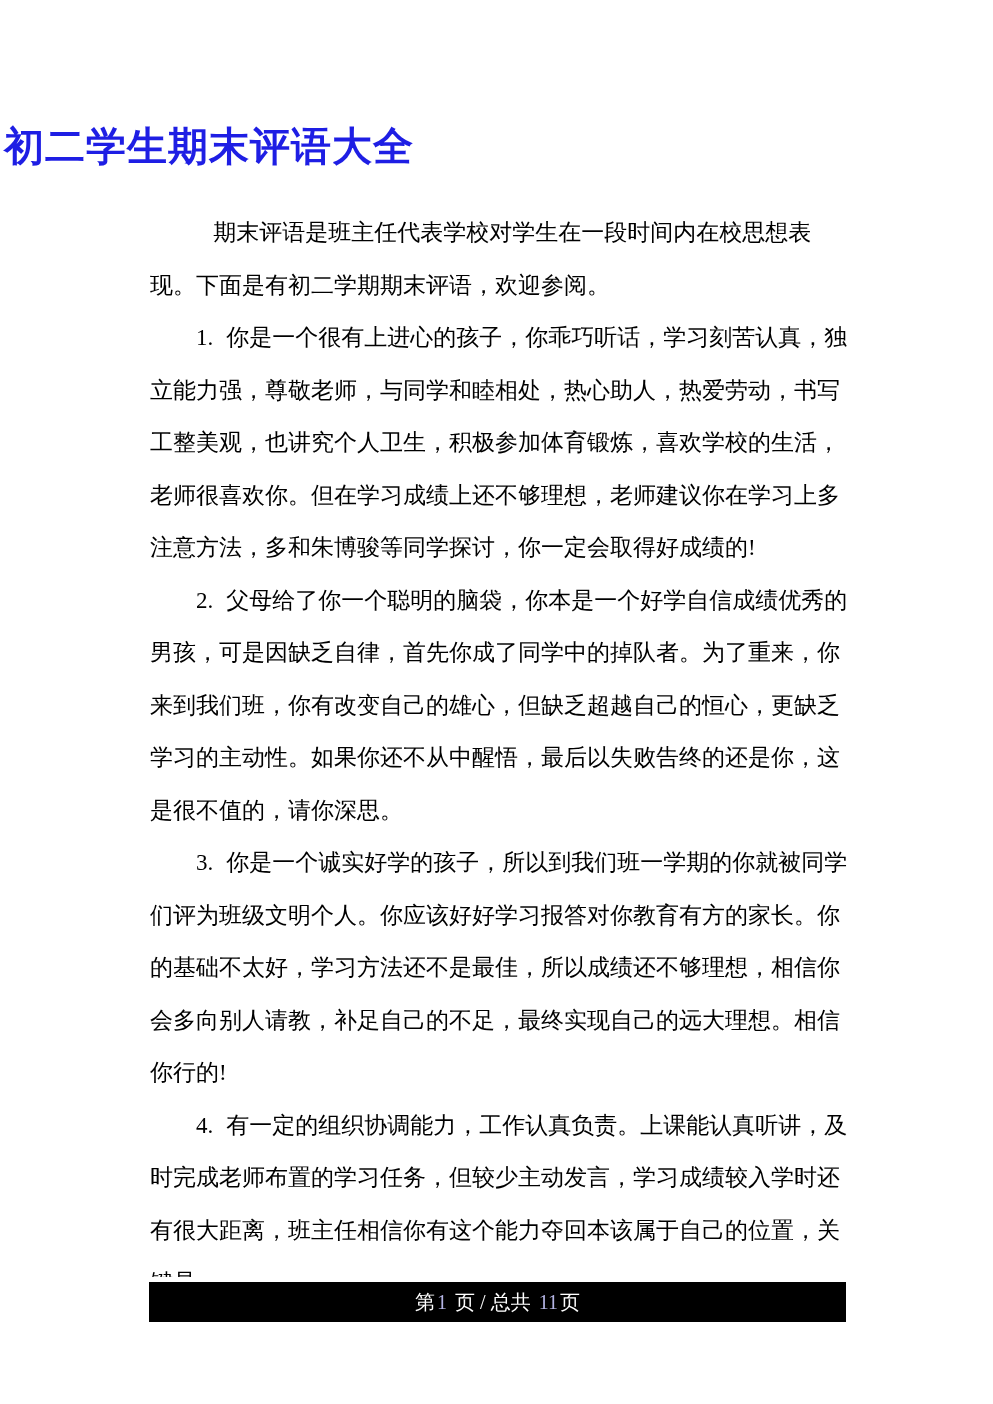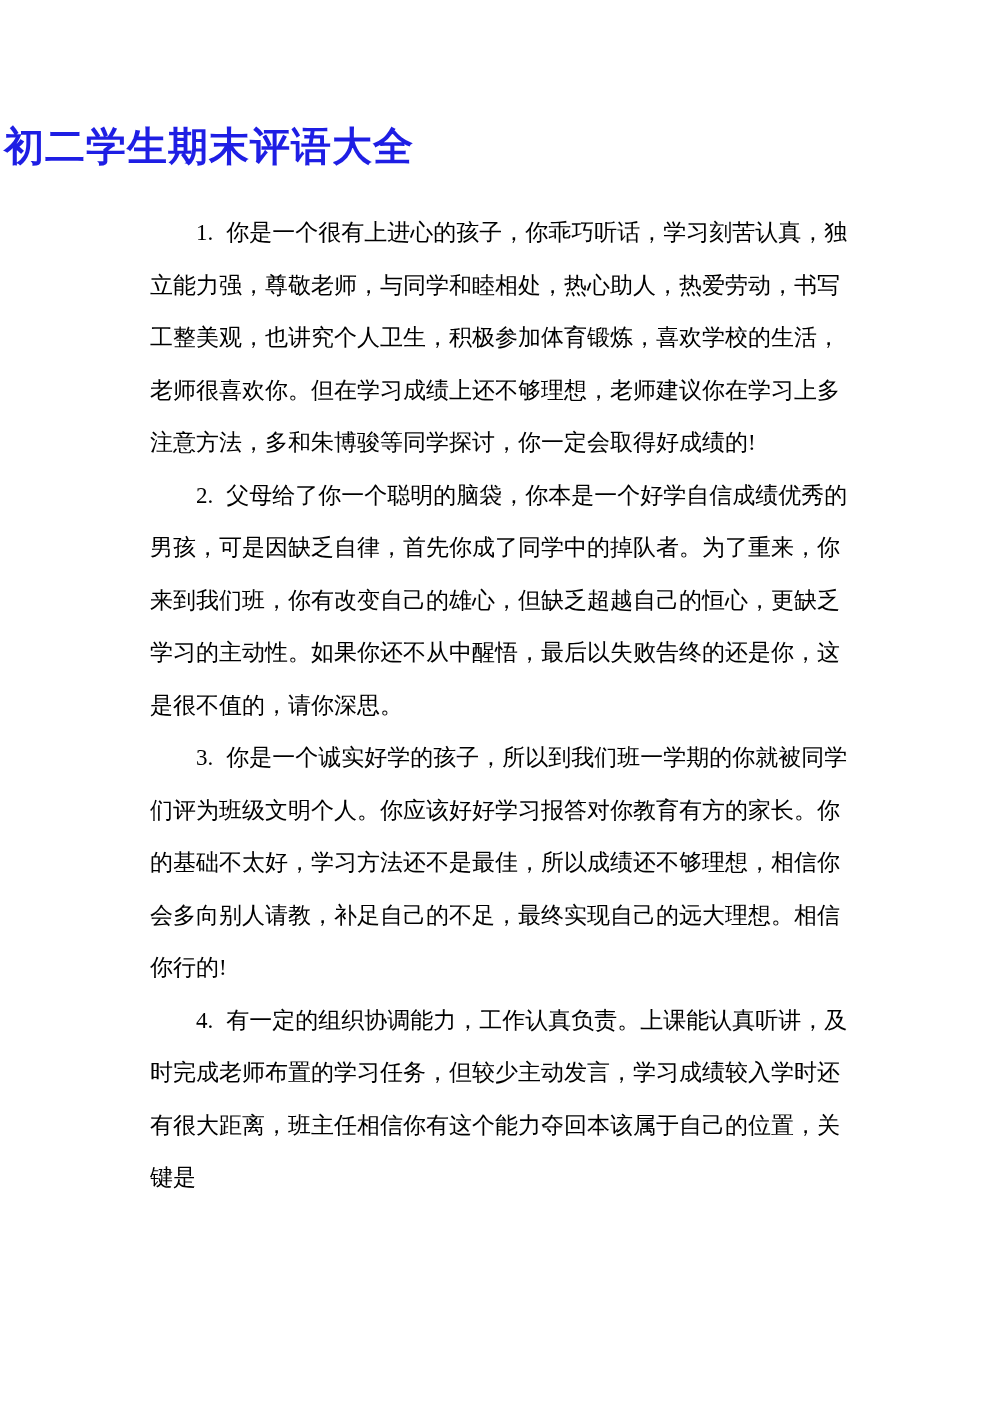--- a/index.html
+++ b/index.html
@@ -71,34 +71,38 @@
 </style>
 </head>
 <body>
 
 <div class="page">
 
   <h1 class="doc-title">初二学生期末评语大全</h1>
 
   <div class="doc-body">
 
+    <p class="para-intro">期末评语是班主任代表学校对学生在一段时间内在校思想表现。下面是有初二学期期末评语，欢迎参阅。</p>
 
 
     <p class="para-item">
       <span class="comment-num">1.</span><span>你是一个很有上进心的孩子，你乖巧听话，学习刻苦认真，独立能力强，尊敬老师，与同学和睦相处，热心助人，热爱劳动，书写工整美观，也讲究个人卫生，积极参加体育锻炼，喜欢学校的生活，老师很喜欢你。但在学习成绩上还不够理想，老师建议你在学习上多注意方法，多和朱博骏等同学探讨，你一定会取得好成绩的!</span>
     </p>
 
     <p class="para-item">
       <span class="comment-num">2.</span><span>父母给了你一个聪明的脑袋，你本是一个好学自信成绩优秀的男孩，可是因缺乏自律，首先你成了同学中的掉队者。为了重来，你来到我们班，你有改变自己的雄心，但缺乏超越自己的恒心，更缺乏学习的主动性。如果你还不从中醒悟，最后以失败告终的还是你，这是很不值的，请你深思。</span>
     </p>
 
     <p class="para-item">
       <span class="comment-num">3.</span><span>你是一个诚实好学的孩子，所以到我们班一学期的你就被同学们评为班级文明个人。你应该好好学习报答对你教育有方的家长。你的基础不太好，学习方法还不是最佳，所以成绩还不够理想，相信你会多向别人请教，补足自己的不足，最终实现自己的远大理想。相信你行的!</span>
     </p>
 
     <p class="para-item">
       <span class="comment-num">4.</span><span>有一定的组织协调能力，工作认真负责。上课能认真听讲，及时完成老师布置的学习任务，但较少主动发言，学习成绩较入学时还有很大距离，班主任相信你有这个能力夺回本该属于自己的位置，关键是</span>
     </p>
 
   </div>
 
+  <div class="footer-bar">
+    <span><span>第</span><span class="page-num">1</span><span class="sep">页 / 总共</span><span class="page-num">11</span><span>页</span></span>
+  </div>
 
 </div>
 
 </body></html>

